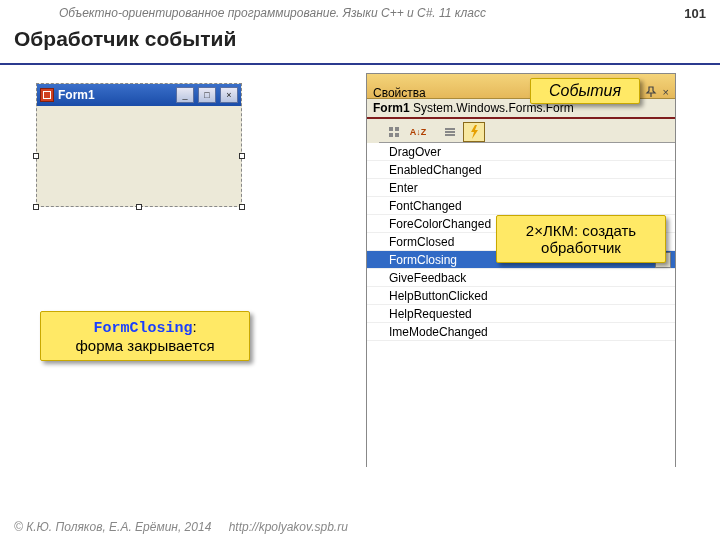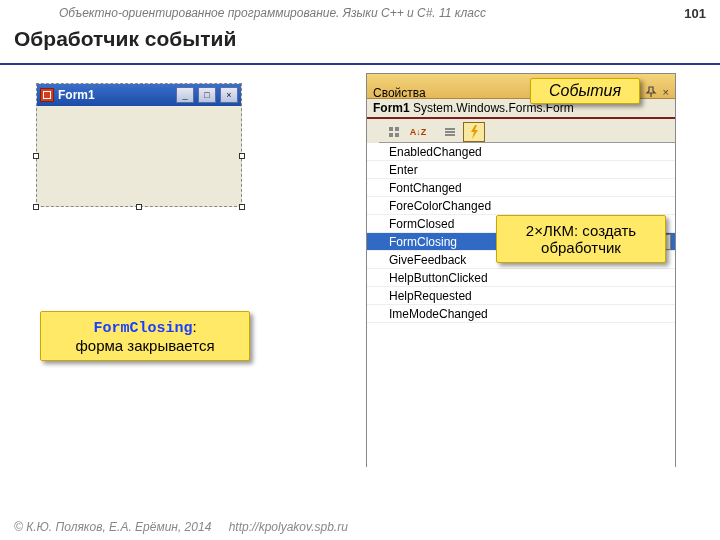--- a/index.html
+++ b/index.html
@@ -222,20 +222,23 @@
           </svg>
       </span>
       <span class="tbtn active">
         <svg width="11" height="14" viewBox="0 0 11 14">
             <path d="M6 0L2 7h3l-2 7 6-9H6l2-5z" fill="#e6a000"></path>
           </svg>
       </span>
     </div>
     <div class="event-list">
       <div class="event-row">
+          <span>DragOver</span>
+        </div>
+      <div class="event-row">
           <span>EnabledChanged</span>
         </div>
       <div class="event-row">
           <span>Enter</span>
         </div>
       <div class="event-row">
           <span>FontChanged</span>
         </div>
       <div class="event-row">
           <span>ForeColorChanged</span>

